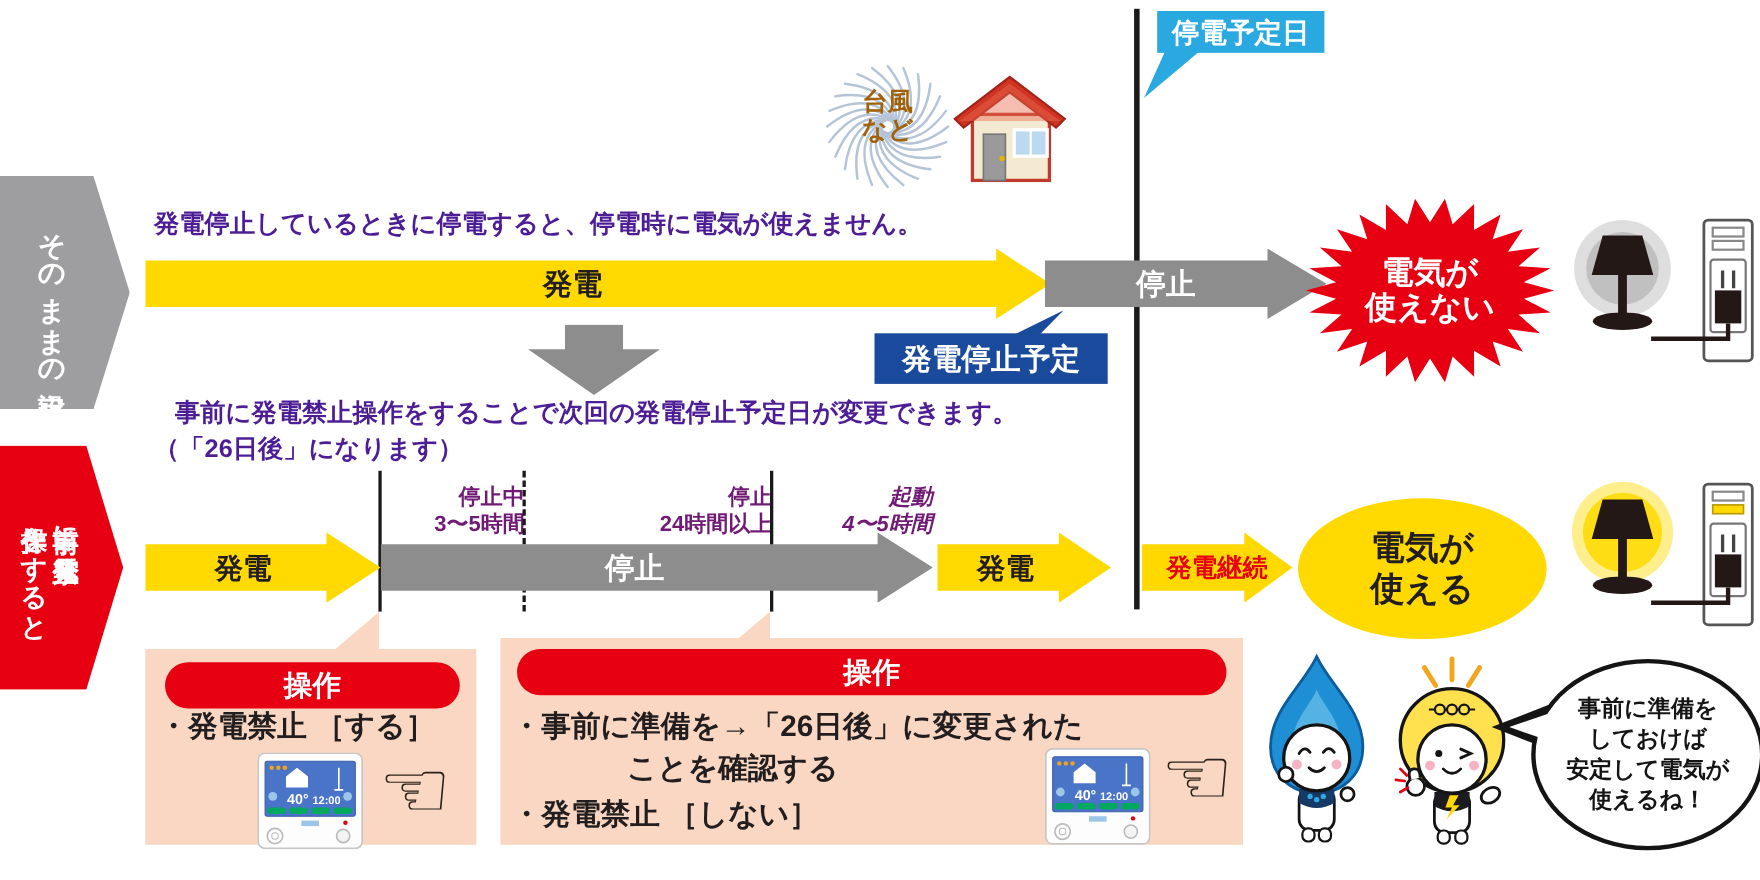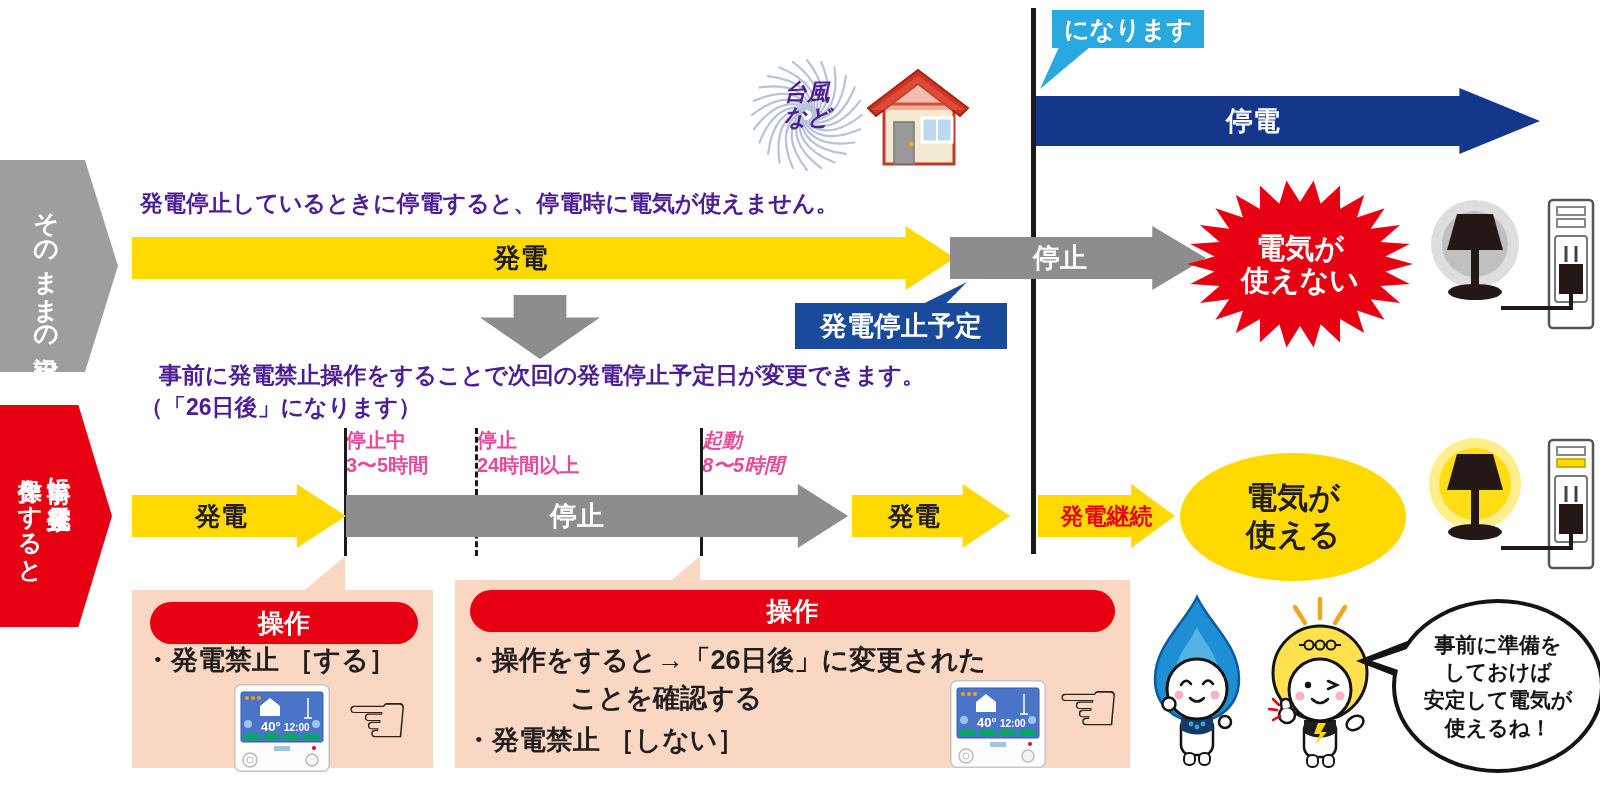--- a/index.html
+++ b/index.html
@@ -50,21 +50,21 @@
   #down-arrow{left:480px;top:295px;width:120px;height:64px;background:#8d8d8e;
               clip-path:polygon(28% 0,72% 0,72% 35%,100% 35%,50% 100%,0 35%,28% 35%);}
   #m-desc1{left:140px;top:360px;margin-left:19px;}
   #m-desc2{left:140px;top:392px;}
 
   
   #side2{left:0;top:405px;width:112px;height:222px;background:#e60012;
          clip-path:polygon(0 0,70% 0,100% 50%,70% 100%,0 100%);
          display:flex;align-items:center;justify-content:center;}
   #side2 .cols{color:#fff;font-weight:bold;font-size:24px;line-height:1.2;margin-right:24px;}
-  .phase{position:absolute;top:428px;text-align:left;font-weight:bold;font-size:20px;line-height:1.25;color:#ec4899;}
+  .phase{position:absolute;top:440px;text-align:right;font-weight:bold;font-size:20px;line-height:1.25;color:#701a75;}
   #phase0{left:346px;width:131px;}
   #phase1{left:477px;width:225px;}
   #phase2{left:702px;width:146px;font-style:italic;}
   .tick-solid{position:absolute;top:428px;width:3px;height:128px;background:#1a1a1a;}
   .tick-dashed{position:absolute;top:428px;width:0;height:128px;border-left:3px dashed #1a1a1a;}
   #r2-gen1{left:132px;top:484px;width:214px;height:64px;background:#ffd900;color:#221e1f;font-size:26px;
            clip-path:polygon(0 17%,77% 17%,77% 0,100% 50%,77% 100%,77% 83%,0 83%);}
   #r2-gen1 span{margin-right:36px;}
   #r2-stop{left:346px;top:484px;width:502px;height:64px;background:#8d8d8e;color:#fff;font-size:27px;
            clip-path:polygon(0 17%,90% 17%,90% 0,100% 50%,90% 100%,90% 83%,0 83%);}
@@ -124,43 +124,40 @@
       <path d="M 20.1 20.1 Q 66.2 25.8 65.0 59.3" fill="none" stroke="#b5c4d6" stroke-width="2.2" stroke-linecap="round"></path>
       <path d="M 31.5 11.4 Q 74.6 28.8 64.7 60.8" fill="none" stroke="#b5c4d6" stroke-width="2.2" stroke-linecap="round"></path>
       <path d="M 44.8 5.9 Q 81.9 33.9 64.1 62.2" fill="none" stroke="#b5c4d6" stroke-width="2.2" stroke-linecap="round"></path>
       <path d="M 59.0 4.0 Q 87.6 40.6 63.1 63.4" fill="none" stroke="#b5c4d6" stroke-width="2.2" stroke-linecap="round"></path>
       <path d="M 73.2 5.9 Q 91.4 48.7 61.8 64.3" fill="none" stroke="#b5c4d6" stroke-width="2.2" stroke-linecap="round"></path>
       <path d="M 86.5 11.4 Q 93.0 57.4 60.3 64.9" fill="none" stroke="#b5c4d6" stroke-width="2.2" stroke-linecap="round"></path>
       <path d="M 97.9 20.1 Q 92.2 66.2 58.7 65.0" fill="none" stroke="#b5c4d6" stroke-width="2.2" stroke-linecap="round"></path>
       <path d="M 106.6 31.5 Q 89.2 74.6 57.2 64.7" fill="none" stroke="#b5c4d6" stroke-width="2.2" stroke-linecap="round"></path>
       <path d="M 112.1 44.8 Q 84.1 81.9 55.8 64.1" fill="none" stroke="#b5c4d6" stroke-width="2.2" stroke-linecap="round"></path>
     </svg>
-  <div class="abs" style="left:748px;top:80px;width:118px;text-align:center;font-weight:bold;font-size:23px;line-height:1.1;color:#4c1d95;font-style:italic;">
+  <div class="abs" style="left:748px;top:80px;width:118px;text-align:center;font-weight:bold;font-size:23px;line-height:1.1;color:#a16207;">
     <div>台風</div>
     <div>など</div>
   </div>
 
   <svg class="abs" style="left:858px;top:64px" width="120" height="104" viewBox="0 0 120 104">
     <rect x="26" y="40" width="70" height="60" fill="#f4ead2" stroke="#c0392b" stroke-width="3"></rect>
     <polygon points="10,44 60,6 110,44 102,52 60,20 18,52" fill="#cf3323" stroke="#a52317" stroke-width="2"></polygon>
     <polygon points="14,46 60,12 106,46" fill="#e86a4f" opacity="0.45"></polygon>
     <rect x="36" y="58" width="20" height="42" fill="#9a9a9a" stroke="#777" stroke-width="1.5"></rect>
     <circle cx="53" cy="80" r="2.5" fill="#e8b400"></circle>
     <rect x="64" y="54" width="30" height="24" fill="#bcd9ef" stroke="#fff" stroke-width="3"></rect>
     <line x1="79" y1="54" x2="79" y2="78" stroke="#fff" stroke-width="2"></line>
   </svg>
 
   <div class="abs" id="vline"></div>
 
-  <div class="abs" id="outage-day">になります</div>
+  <div class="abs" id="outage-day">停電予定日</div>
   <div class="abs" id="outage-day-tail"></div>
 
-  <div class="abs bar" id="outage-arrow">
-    <span>停電</span>
-  </div>
 
   <div class="abs" id="side1">
     <div class="lbl vtext">そのままの設定</div>
   </div>
 
   <div class="abs desc" id="r1-desc">発電停止しているときに停電すると、停電時に電気が使えません。</div>
 
   <div class="abs bar" id="r1-gen">
     <span>発電</span>
   </div>
@@ -212,21 +209,21 @@
   <div class="phase" id="phase0">
     <div>停止中</div>
       <div>3〜5時間</div>
   </div>
   <div class="phase" id="phase1">
     <div>停止</div>
       <div>24時間以上</div>
   </div>
   <div class="phase" id="phase2">
     <div>起動</div>
-      <div>8〜5時間</div>
+      <div>4〜5時間</div>
   </div>
   <div class="tick-solid" style="left:344px"></div>
   <div class="tick-dashed" style="left:475px"></div>
   <div class="tick-solid" style="left:700px"></div>
 
   <div class="abs bar" id="r2-gen1">
     <span>発電</span>
   </div>
   <div class="abs bar" id="r2-stop">
     <span>停止</span>
@@ -287,21 +284,21 @@
       <circle cx="80" cy="64" r="2" fill="#e60012"></circle>
       <circle cx="16" cy="76" r="7" fill="none" stroke="#bbb" stroke-width="1.5"></circle>
       <circle cx="16" cy="76" r="3" fill="none" stroke="#bbb" stroke-width="1"></circle>
       <circle cx="78" cy="76" r="6" fill="#f4f4f4" stroke="#bbb" stroke-width="1.5"></circle>
     </svg>
     <div class="hand" style="left:212px;top:92px">☜</div>
   </div>
 
   <div class="op-box" id="op-center">
     <div class="op-pill" style="left:15px;top:10px;width:645px;height:42px">操作</div>
-    <div class="op-item" style="left:10px;top:62px">・操作をすると→「26日後」に変更された</div>
+    <div class="op-item" style="left:10px;top:62px">・事前に準備を→「26日後」に変更された</div>
     <div class="op-item" style="left:115px;top:100px">ことを確認する</div>
     <div class="op-item" style="left:10px;top:142px">・発電禁止 ［しない］</div>
     <svg class="abs" style="left:495px;top:100px" width="96" height="88" viewBox="0 0 96 88">
       <rect x="0.8" y="0.8" width="94.4" height="86.4" rx="6" fill="#fdfdfd" stroke="#c6c6c6" stroke-width="1.5"></rect>
       <rect x="7" y="8" width="82" height="50" rx="2" fill="#4a74c8" stroke="#3a5da8"></rect>
       <polygon points="26,22 36,14 46,22 46,32 26,32" fill="#fff"></polygon>
       <polyline points="74,14 74,34 70,34 78,34" stroke="#fff" stroke-width="1.5" fill="none"></polyline>
       <circle cx="13" cy="14" r="2" fill="#f5a21b"></circle>
         <circle cx="19" cy="14" r="2" fill="#f5a21b"></circle>
         <circle cx="25" cy="14" r="2" fill="#f5a21b"></circle>

